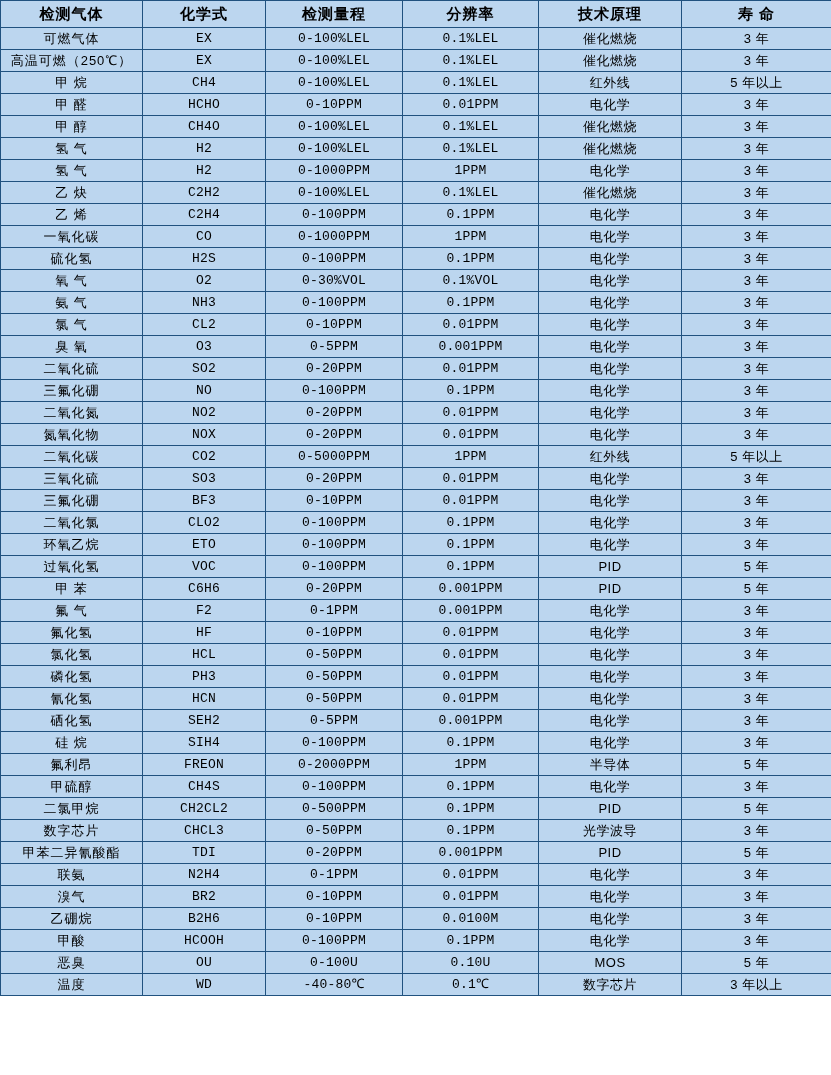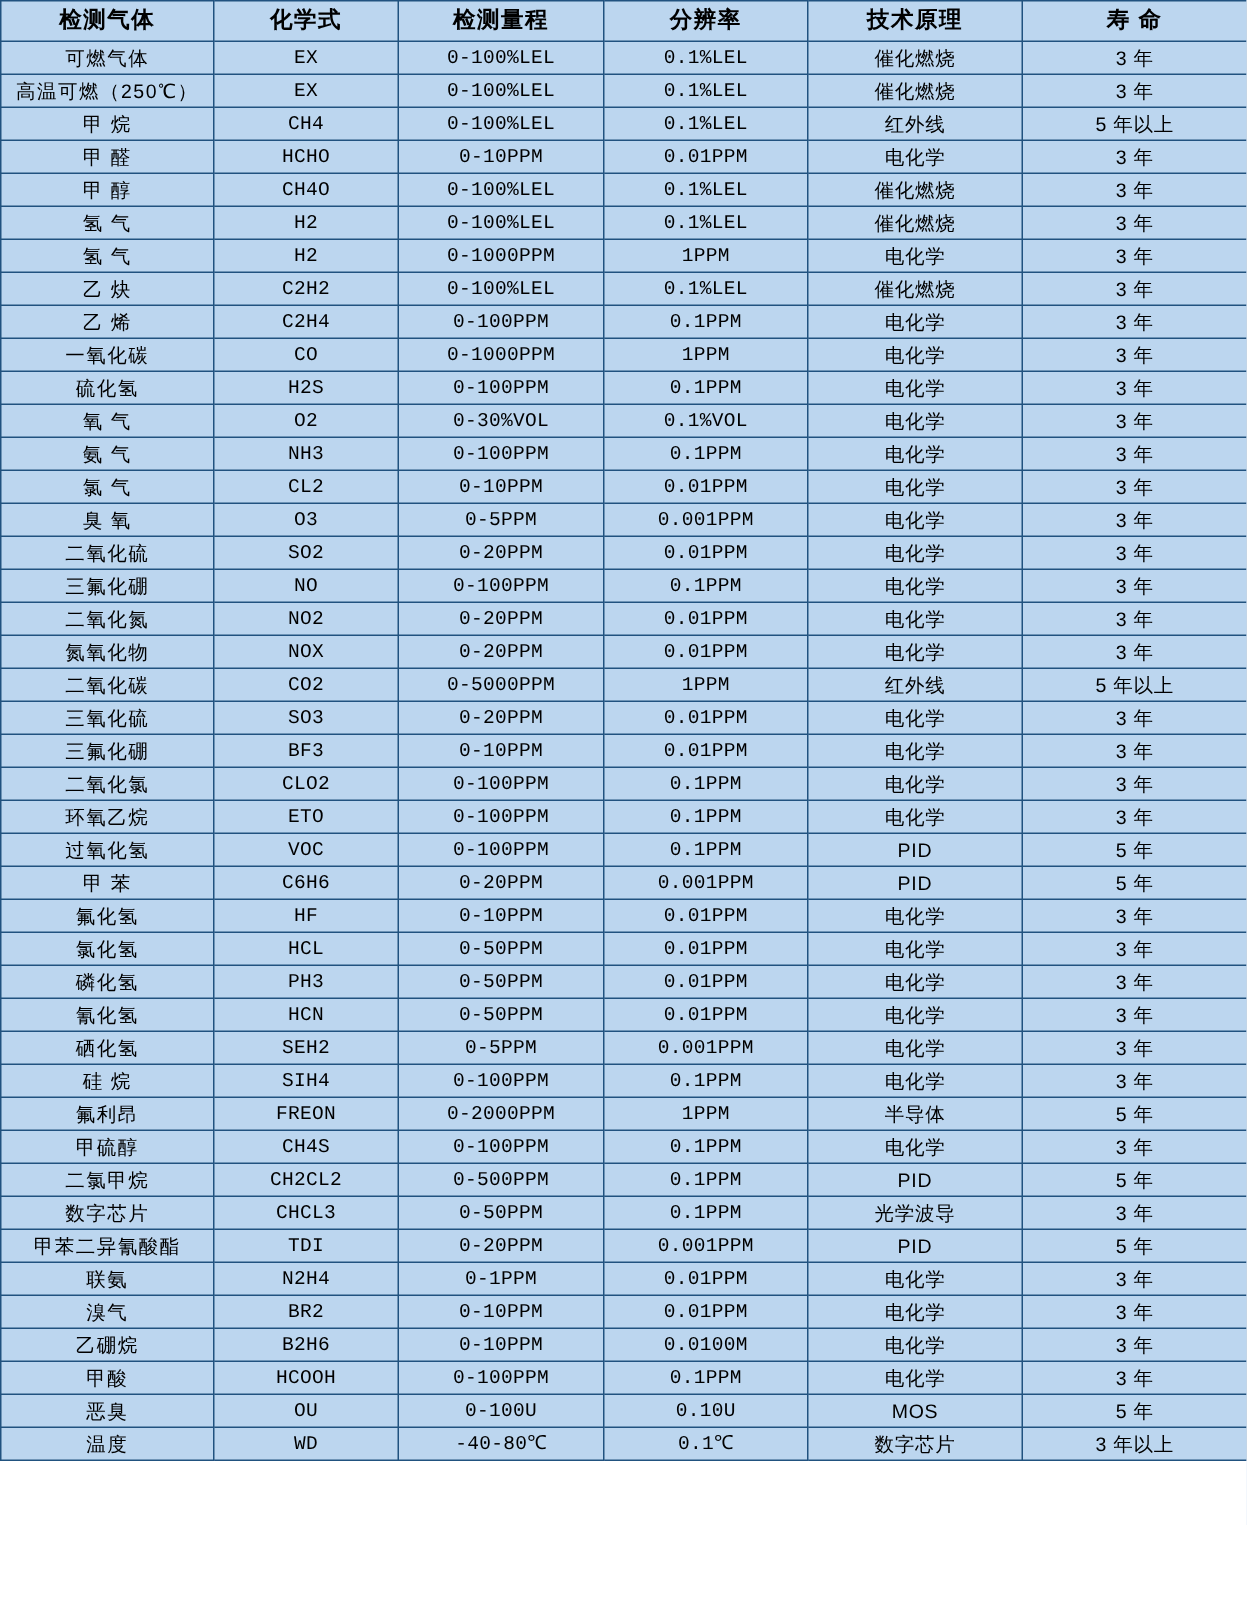--- a/index.html
+++ b/index.html
@@ -301,20 +301,28 @@
         </tr>
         <tr>
           <td class="c-name">甲 苯</td>
           <td class="c-formula">C6H6</td>
           <td class="c-range">0-20PPM</td>
           <td class="c-res">0.001PPM</td>
           <td class="c-tech">PID</td>
           <td class="c-life">5 年</td>
         </tr>
         <tr>
+          <td class="c-name">氟 气</td>
+          <td class="c-formula">F2</td>
+          <td class="c-range">0-1PPM</td>
+          <td class="c-res">0.001PPM</td>
+          <td class="c-tech">电化学</td>
+          <td class="c-life">3 年</td>
+        </tr>
+        <tr>
           <td class="c-name">氟化氢</td>
           <td class="c-formula">HF</td>
           <td class="c-range">0-10PPM</td>
           <td class="c-res">0.01PPM</td>
           <td class="c-tech">电化学</td>
           <td class="c-life">3 年</td>
         </tr>
         <tr>
           <td class="c-name">氯化氢</td>
           <td class="c-formula">HCL</td>

